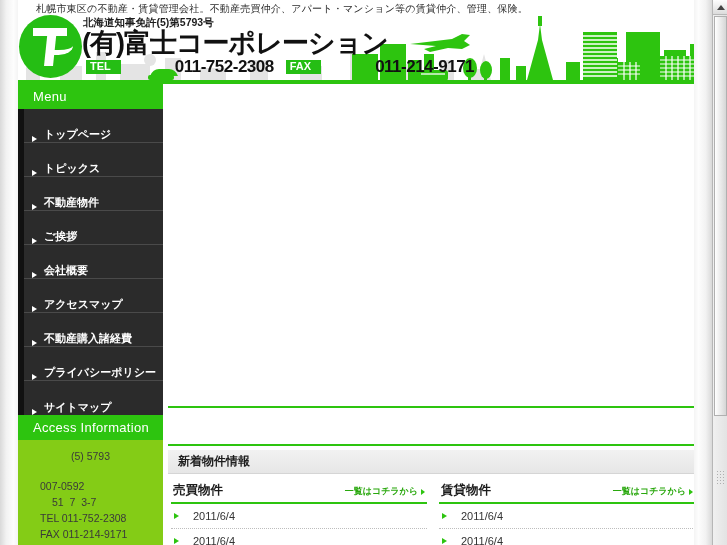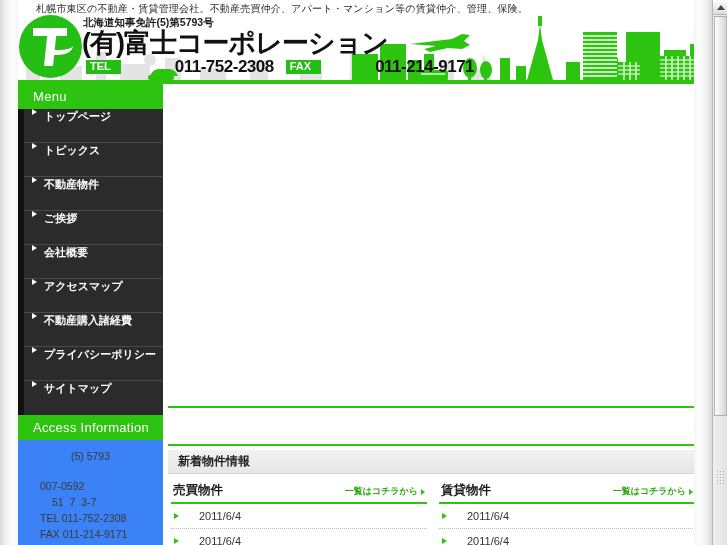--- a/index.html
+++ b/index.html
@@ -15,21 +15,21 @@
     color: #333333;
     position: relative;
   }
 
   
   #page {
     position: absolute;
     left: 0; top: 0;
     width: 712px;
     height: 545px;
-    background: #3b82f6;
+    background: #84cc16;
     overflow: hidden;
   }
 
   
   .gutter {
     position: absolute;
     top: 0;
     width: 18px;
     height: 545px;
     background: linear-gradient(to right,#d9d9d9 0%, #f2f2f2 35%, #fdfdfd 75%, #f4f4f4 100%);
@@ -172,21 +172,21 @@
     letter-spacing: .3px;
   }
   #menu-list {
     background: #2b2b2b;
     border-left: 6px solid #111111;
     box-sizing: border-box;
   }
   .menu-item {
     height: 34px;
     display: flex;
-    align-items: flex-start;
+    align-items: flex-end;
     gap: 7px;
     padding-left: 8px;
     box-sizing: border-box;
     border-bottom: 1px solid #4a4a4a;
     color: #ffffff;
     font-size: 11px;
     font-weight: bold;
     cursor: pointer;
   }
   .menu-item:last-child { border-bottom: none; }
@@ -286,21 +286,21 @@
     display: flex;
     align-items: center;
     gap: 3px;
     cursor: pointer;
   }
   .col-more .tri { border-left-width: 4px; border-top-width: 3px; border-bottom-width: 3px; }
 
   .news-row {
     display: flex;
     align-items: center;
-    gap: 20px;
+    gap: 14px;
     height: 24px;
     border-bottom: 1px dotted #bdbdbd;
     font-size: 11px;
     color: #333333;
     padding-left: 3px;
     cursor: pointer;
   }
 
   
   #scrollbar {

